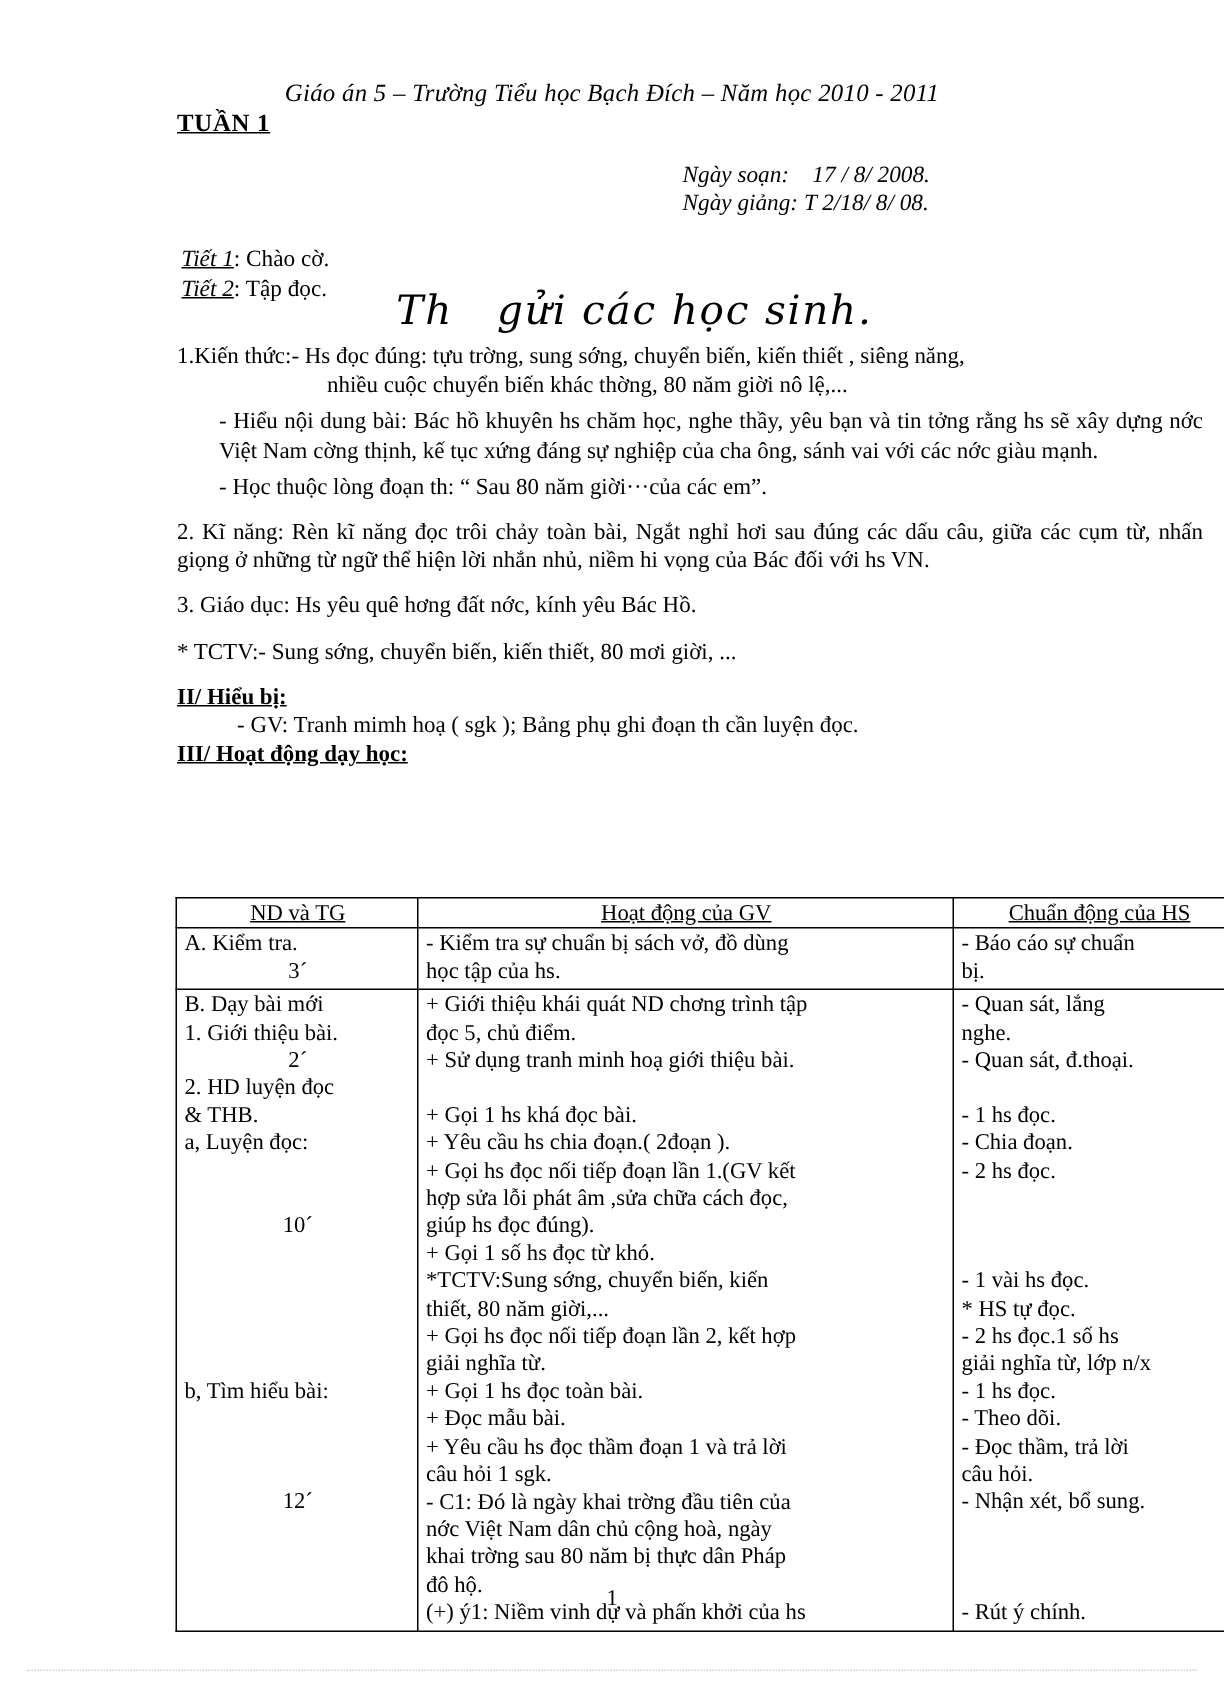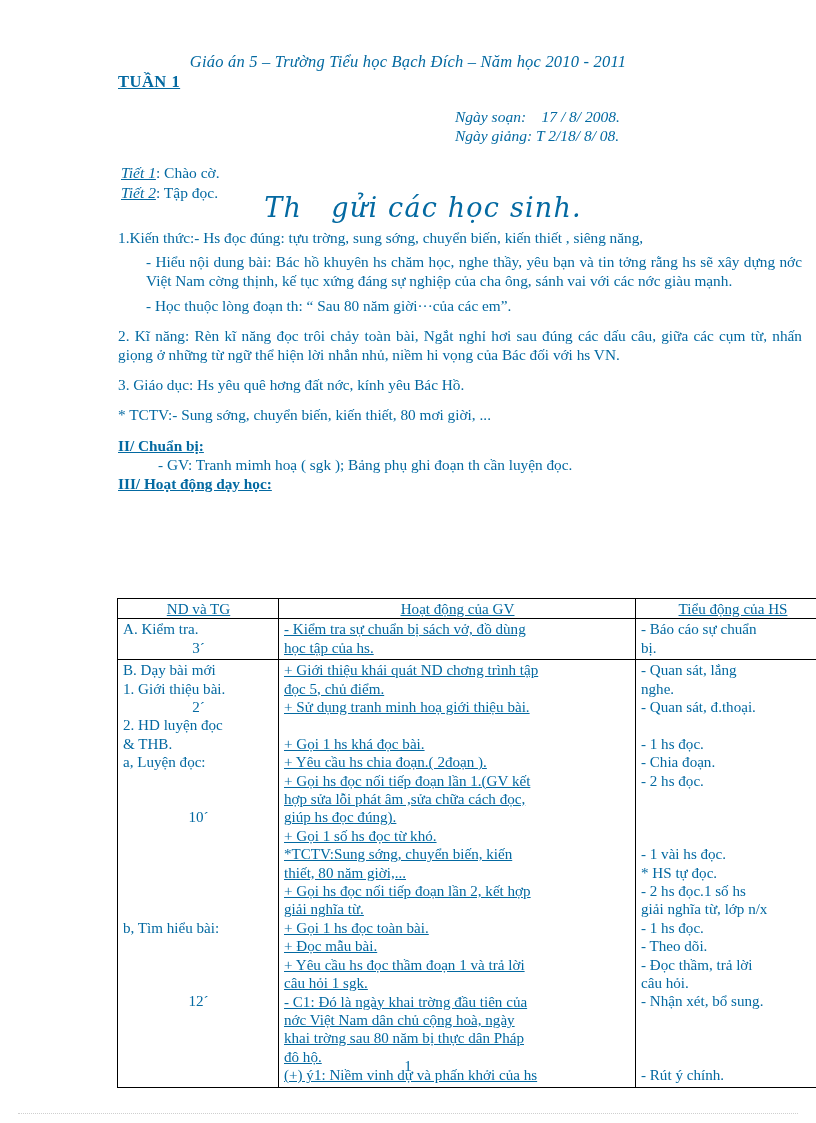--- a/index.html
+++ b/index.html
@@ -5,21 +5,21 @@
   html, body {
     margin: 0;
     padding: 0;
     background: #ffffff;
   }
   .page {
     position: relative;
     width: 816px;
     height: 1123px;
     background: #ffffff;
-    color: #0369a1;
+    color: #000000;
     font-family: "Liberation Serif", "DejaVu Serif", serif;
     overflow: hidden;
   }
 
   
   .running-header {
     position: absolute;
     top: 52px;
     left: 0;
     width: 816px;
@@ -121,21 +121,21 @@
     vertical-align: top;
     padding: 1px 4px 2px 5px;
     font-weight: normal;
   }
   table.lesson th {
     text-align: center;
     padding-bottom: 0px;
   }
   th .uh { text-decoration: underline; }
   .col-a { width: 151px; }
-  .col-b { width: 347px; text-decoration: underline; }
+  .col-b { width: 347px; }
   .col-c { width: 184px; }
   .ctr { text-align: center; }
   .blankline { height: 18.4px; }
 
   
   .pageno {
     position: absolute;
     top: 1058px;
     left: 0;
     width: 816px;
@@ -168,49 +168,50 @@
     <div class="row"><span class="tiet-lbl">Tiết 1</span><span>: Chào cờ.</span></div>
     <div class="row"><span class="tiet-lbl">Tiết 2</span><span>: Tập đọc.</span></div>
   </div>
 
   <div class="art-title">Th   gửi các học sinh.</div>
 
   <div class="body-area">
 
 
     <div class="p">1.Kiến thức:-  Hs đọc đúng: tựu trờng,   sung sớng,   chuyển biến, kiến thiết , siêng năng,</div>
+    <div class="p hang">nhiều cuộc chuyển biến khác thờng,    80 năm giời nô lệ,...</div>
 
     <div class="gap-sm"></div>
     <div class="p just indent-2">-  Hiểu  nội  dung  bài:  Bác  hồ  khuyên  hs  chăm  học,  nghe  thầy,  yêu  bạn   và  tin tởng   rằng hs sẽ xây  dựng nớc   Việt Nam cờng   thịnh, kế  tục xứng đáng sự nghiệp của cha ông, sánh vai với các nớc   giàu mạnh.</div>
 
     <div class="gap-sm"></div>
     <div class="p indent-2">- Học thuộc lòng đoạn th:   “ Sau 80 năm giời···của các em”.</div>
 
     <div class="gap"></div>
     <div class="p just">2. Kĩ năng: Rèn kĩ năng đọc trôi chảy toàn bài, Ngắt nghỉ hơi sau đúng các dấu câu, giữa các cụm từ, nhấn giọng ở những từ ngữ thể hiện lời nhắn nhủ, niềm hi vọng của Bác đối với hs VN.</div>
 
     <div class="gap"></div>
     <div class="p">3. Giáo dục: Hs yêu quê hơng   đất nớc,   kính yêu Bác Hồ.</div>
 
     <div class="gap"></div>
     <div class="p">* TCTV:- Sung sớng,   chuyển biến, kiến thiết, 80 mơi   giời, ...</div>
 
     <div class="gap"></div>
-    <div class="p sec-head">II/ Chuẩn bị:</div>
+    <div class="p sec-head">II/ Hiểu bị:</div>
     <div class="p indent-3">- GV: Tranh mimh hoạ ( sgk ); Bảng phụ ghi đoạn th   cần luyện đọc.</div>
     <div class="p sec-head">III/ Hoạt động dạy học:</div>
   </div>
 
   <div class="tbl-wrap">
     <table class="lesson">
       <thead>
         <tr>
           <th class="col-a"><span class="uh">ND và TG</span></th>
           <th class="col-b"><span class="uh">Hoạt động của GV</span></th>
-          <th class="col-c"><span class="uh">Tiểu động của HS</span></th>
+          <th class="col-c"><span class="uh">Chuẩn động của HS</span></th>
         </tr>
       </thead>
       <tbody>
         <tr>
           <td class="col-a">
             <div>A. Kiểm tra.</div>
             <div class="ctr">3´</div>
           </td>
           <td class="col-b">
             <div>- Kiểm tra sự chuẩn bị sách vở, đồ dùng</div>

